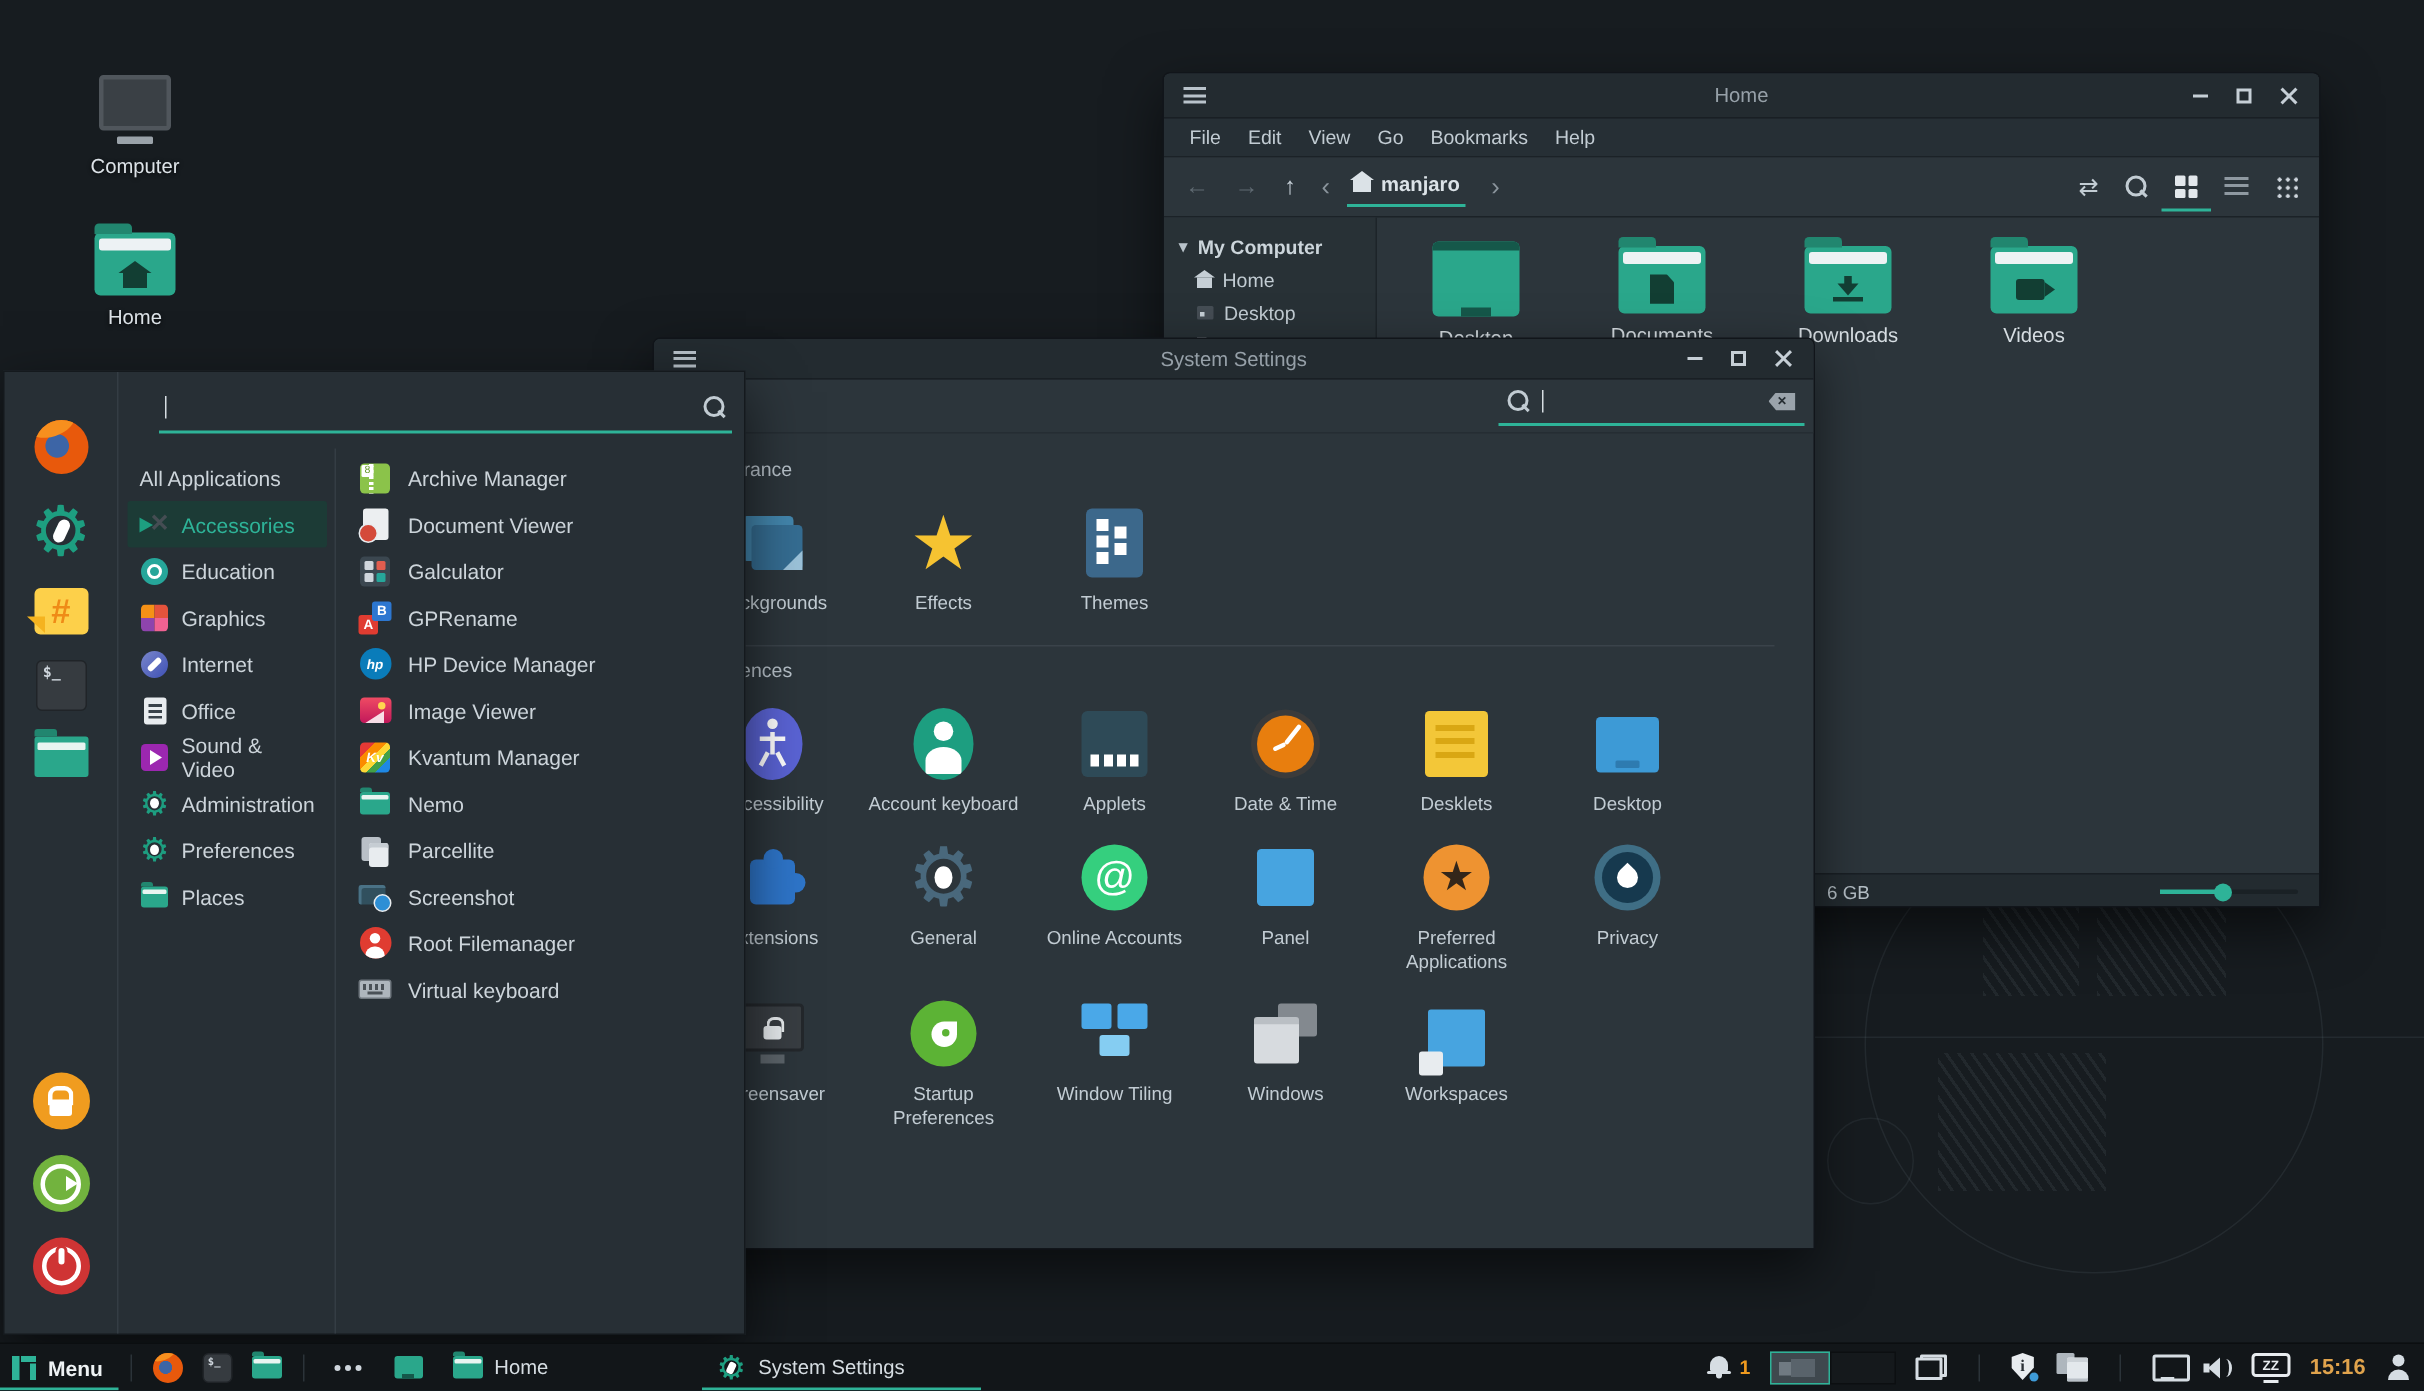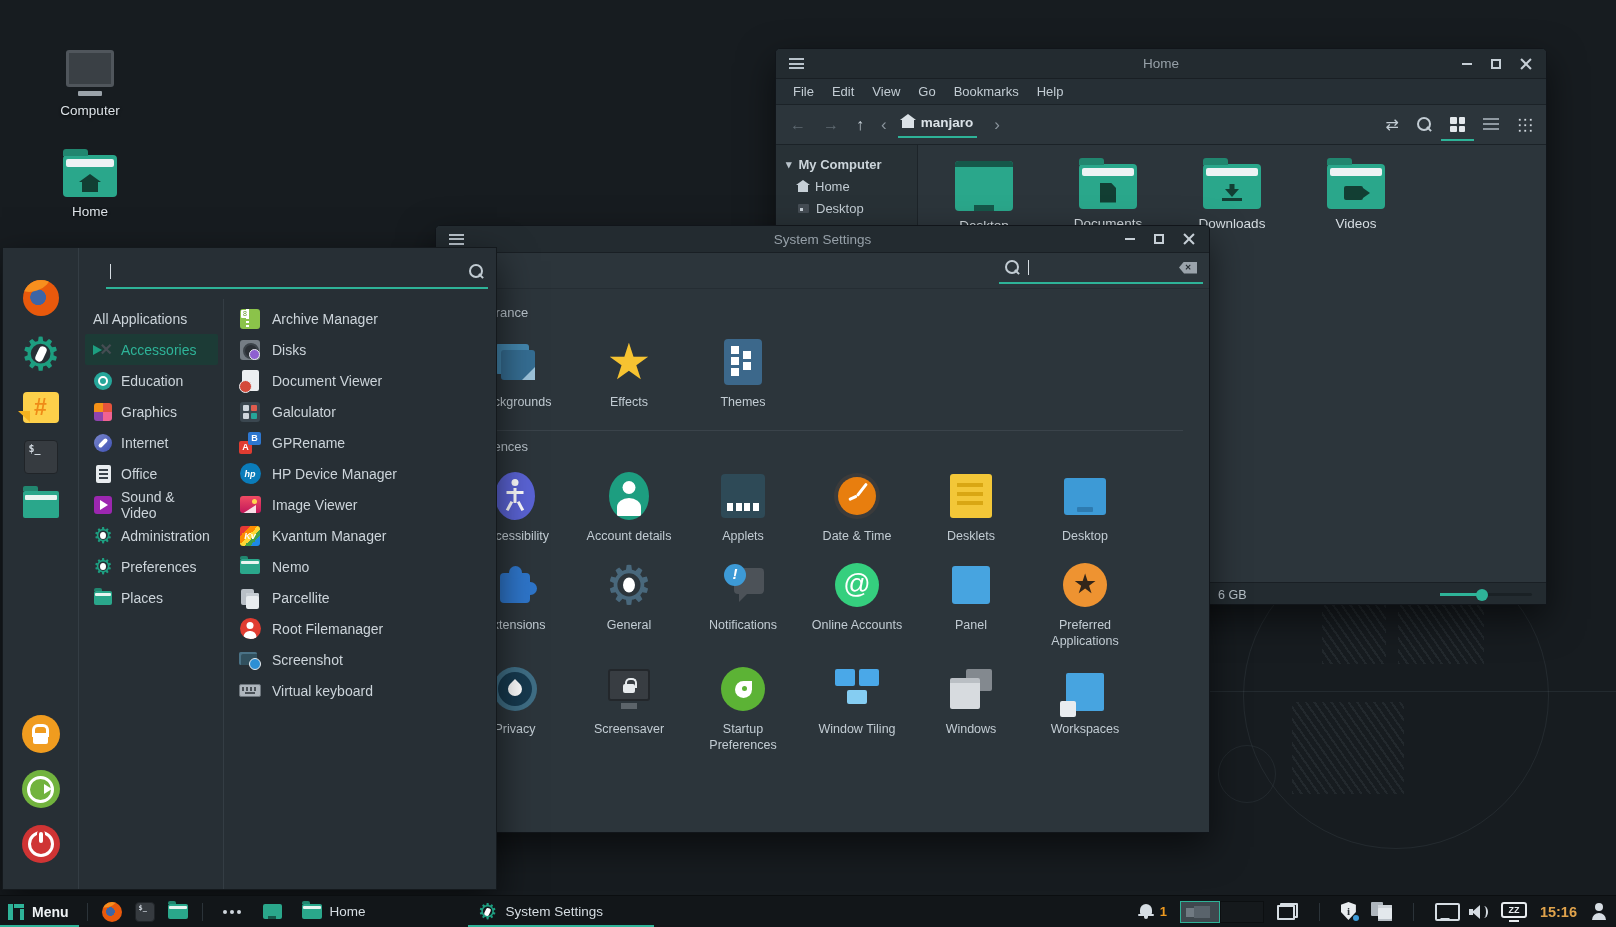--- a/index.html
+++ b/index.html
@@ -556,21 +556,21 @@
                 <i class="l1"></i>
                 <i class="l2"></i>
               </div>
             </div>
           <div class="slbl">Accessibility</div>
         </div>
         <div class="scell">
           <div class="sicon">
               <div class="ic-account"></div>
             </div>
-          <div class="slbl">Account details</div>
+          <div class="slbl">Account keyboard</div>
         </div>
         <div class="scell">
           <div class="sicon">
               <div class="ic-applets"></div>
             </div>
           <div class="slbl">Applets</div>
         </div>
         <div class="scell">
           <div class="sicon">
               <div class="ic-datetime">
@@ -596,30 +596,20 @@
           <div class="sicon">
               <div class="ic-extensions"></div>
             </div>
           <div class="slbl">Extensions</div>
         </div>
         <div class="scell">
           <div class="sicon">
               <div class="ic-general"></div>
             </div>
           <div class="slbl">General</div>
-        </div>
-        <div class="scell">
-          <div class="sicon">
-              <div class="ic-notifications">
-                <i class="bub"></i>
-                <i class="tail"></i>
-                <i class="excl"></i>
-              </div>
-            </div>
-          <div class="slbl">Notifications</div>
         </div>
         <div class="scell">
           <div class="sicon">
               <div class="ic-online"></div>
             </div>
           <div class="slbl">Online Accounts</div>
         </div>
         <div class="scell">
           <div class="sicon">
               <div class="ic-panel"></div>
@@ -765,26 +755,20 @@
         </div>
         <div class="apps-col">
           <div class="app-row">
             <span class="a-ic">
                 <span class="app-archive"></span>
               </span>
             <span>Archive Manager</span>
           </div>
           <div class="app-row">
             <span class="a-ic">
-                <span class="app-disks"></span>
-              </span>
-            <span>Disks</span>
-          </div>
-          <div class="app-row">
-            <span class="a-ic">
                 <span class="app-docviewer"></span>
               </span>
             <span>Document Viewer</span>
           </div>
           <div class="app-row">
             <span class="a-ic">
                 <span class="app-galculator">
                   <i></i>
                   <i></i>
                   <i></i>
@@ -824,29 +808,29 @@
             <span>Nemo</span>
           </div>
           <div class="app-row">
             <span class="a-ic">
                 <span class="app-parcellite"></span>
               </span>
             <span>Parcellite</span>
           </div>
           <div class="app-row">
             <span class="a-ic">
+                <span class="app-screenshot"></span>
+              </span>
+            <span>Screenshot</span>
+          </div>
+          <div class="app-row">
+            <span class="a-ic">
                 <span class="app-rootfm"></span>
               </span>
             <span>Root Filemanager</span>
-          </div>
-          <div class="app-row">
-            <span class="a-ic">
-                <span class="app-screenshot"></span>
-              </span>
-            <span>Screenshot</span>
           </div>
           <div class="app-row">
             <span class="a-ic">
                 <span class="app-vkb"></span>
               </span>
             <span>Virtual keyboard</span>
           </div>
         </div>
       </div>
     </div>

